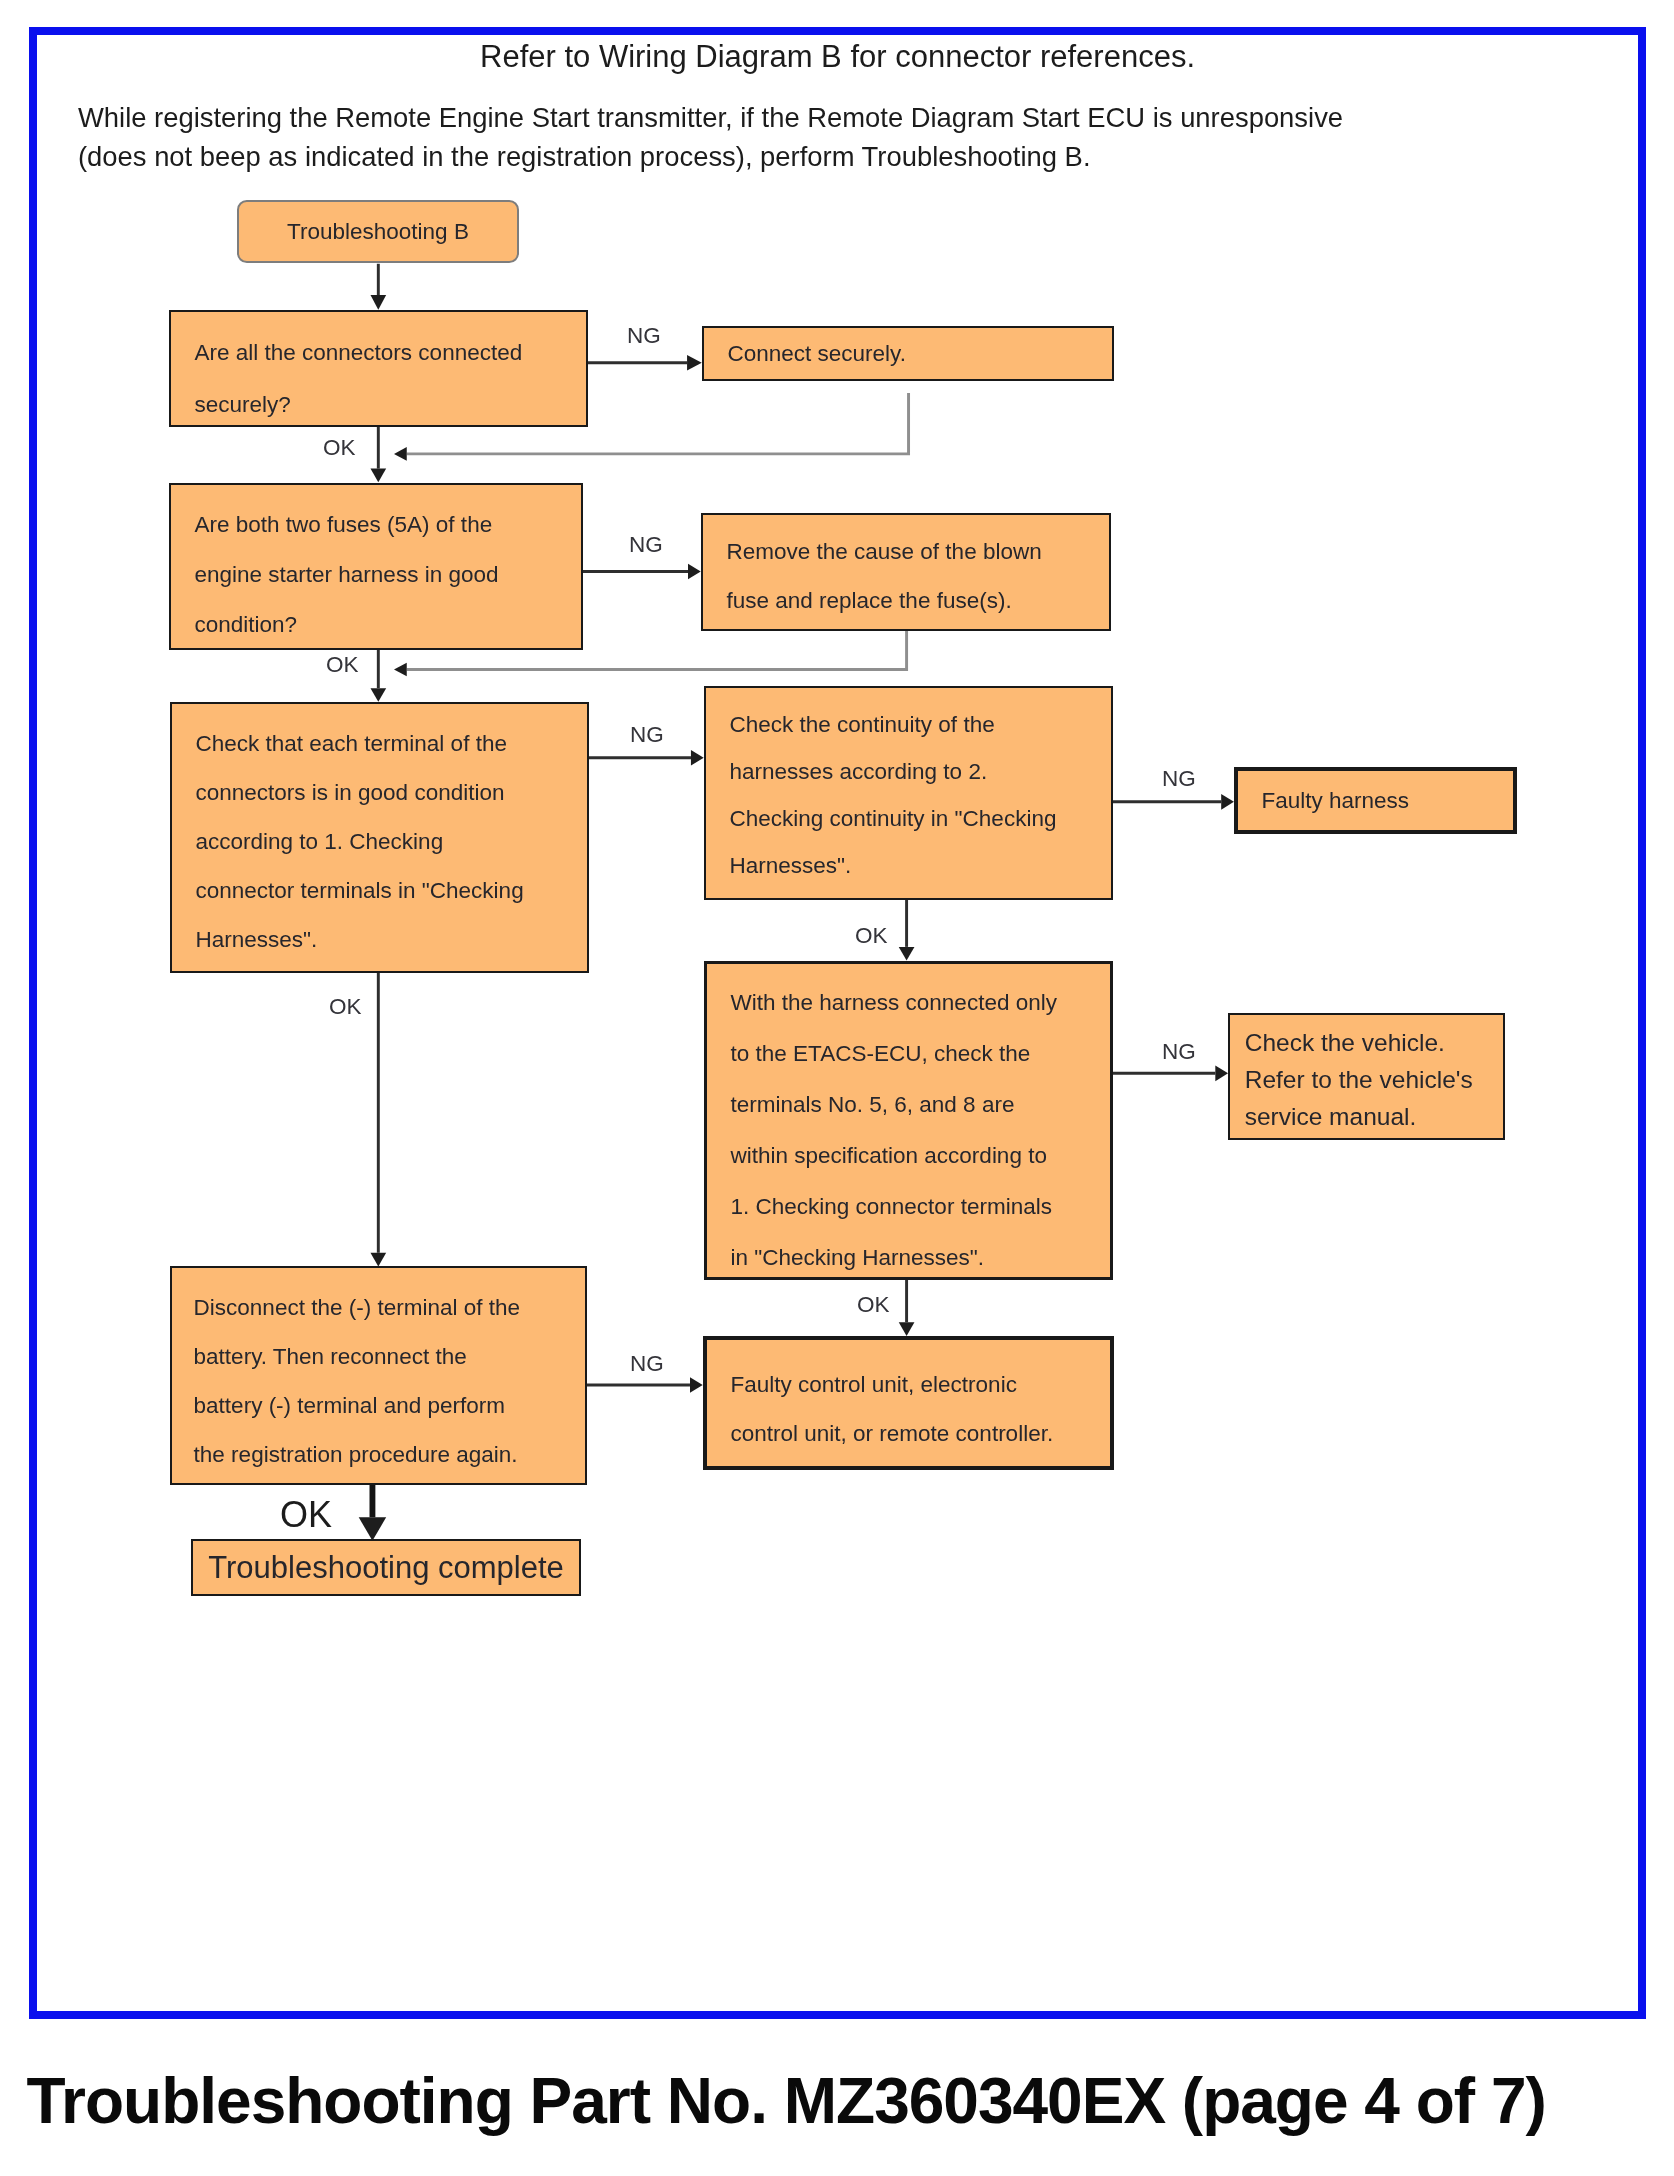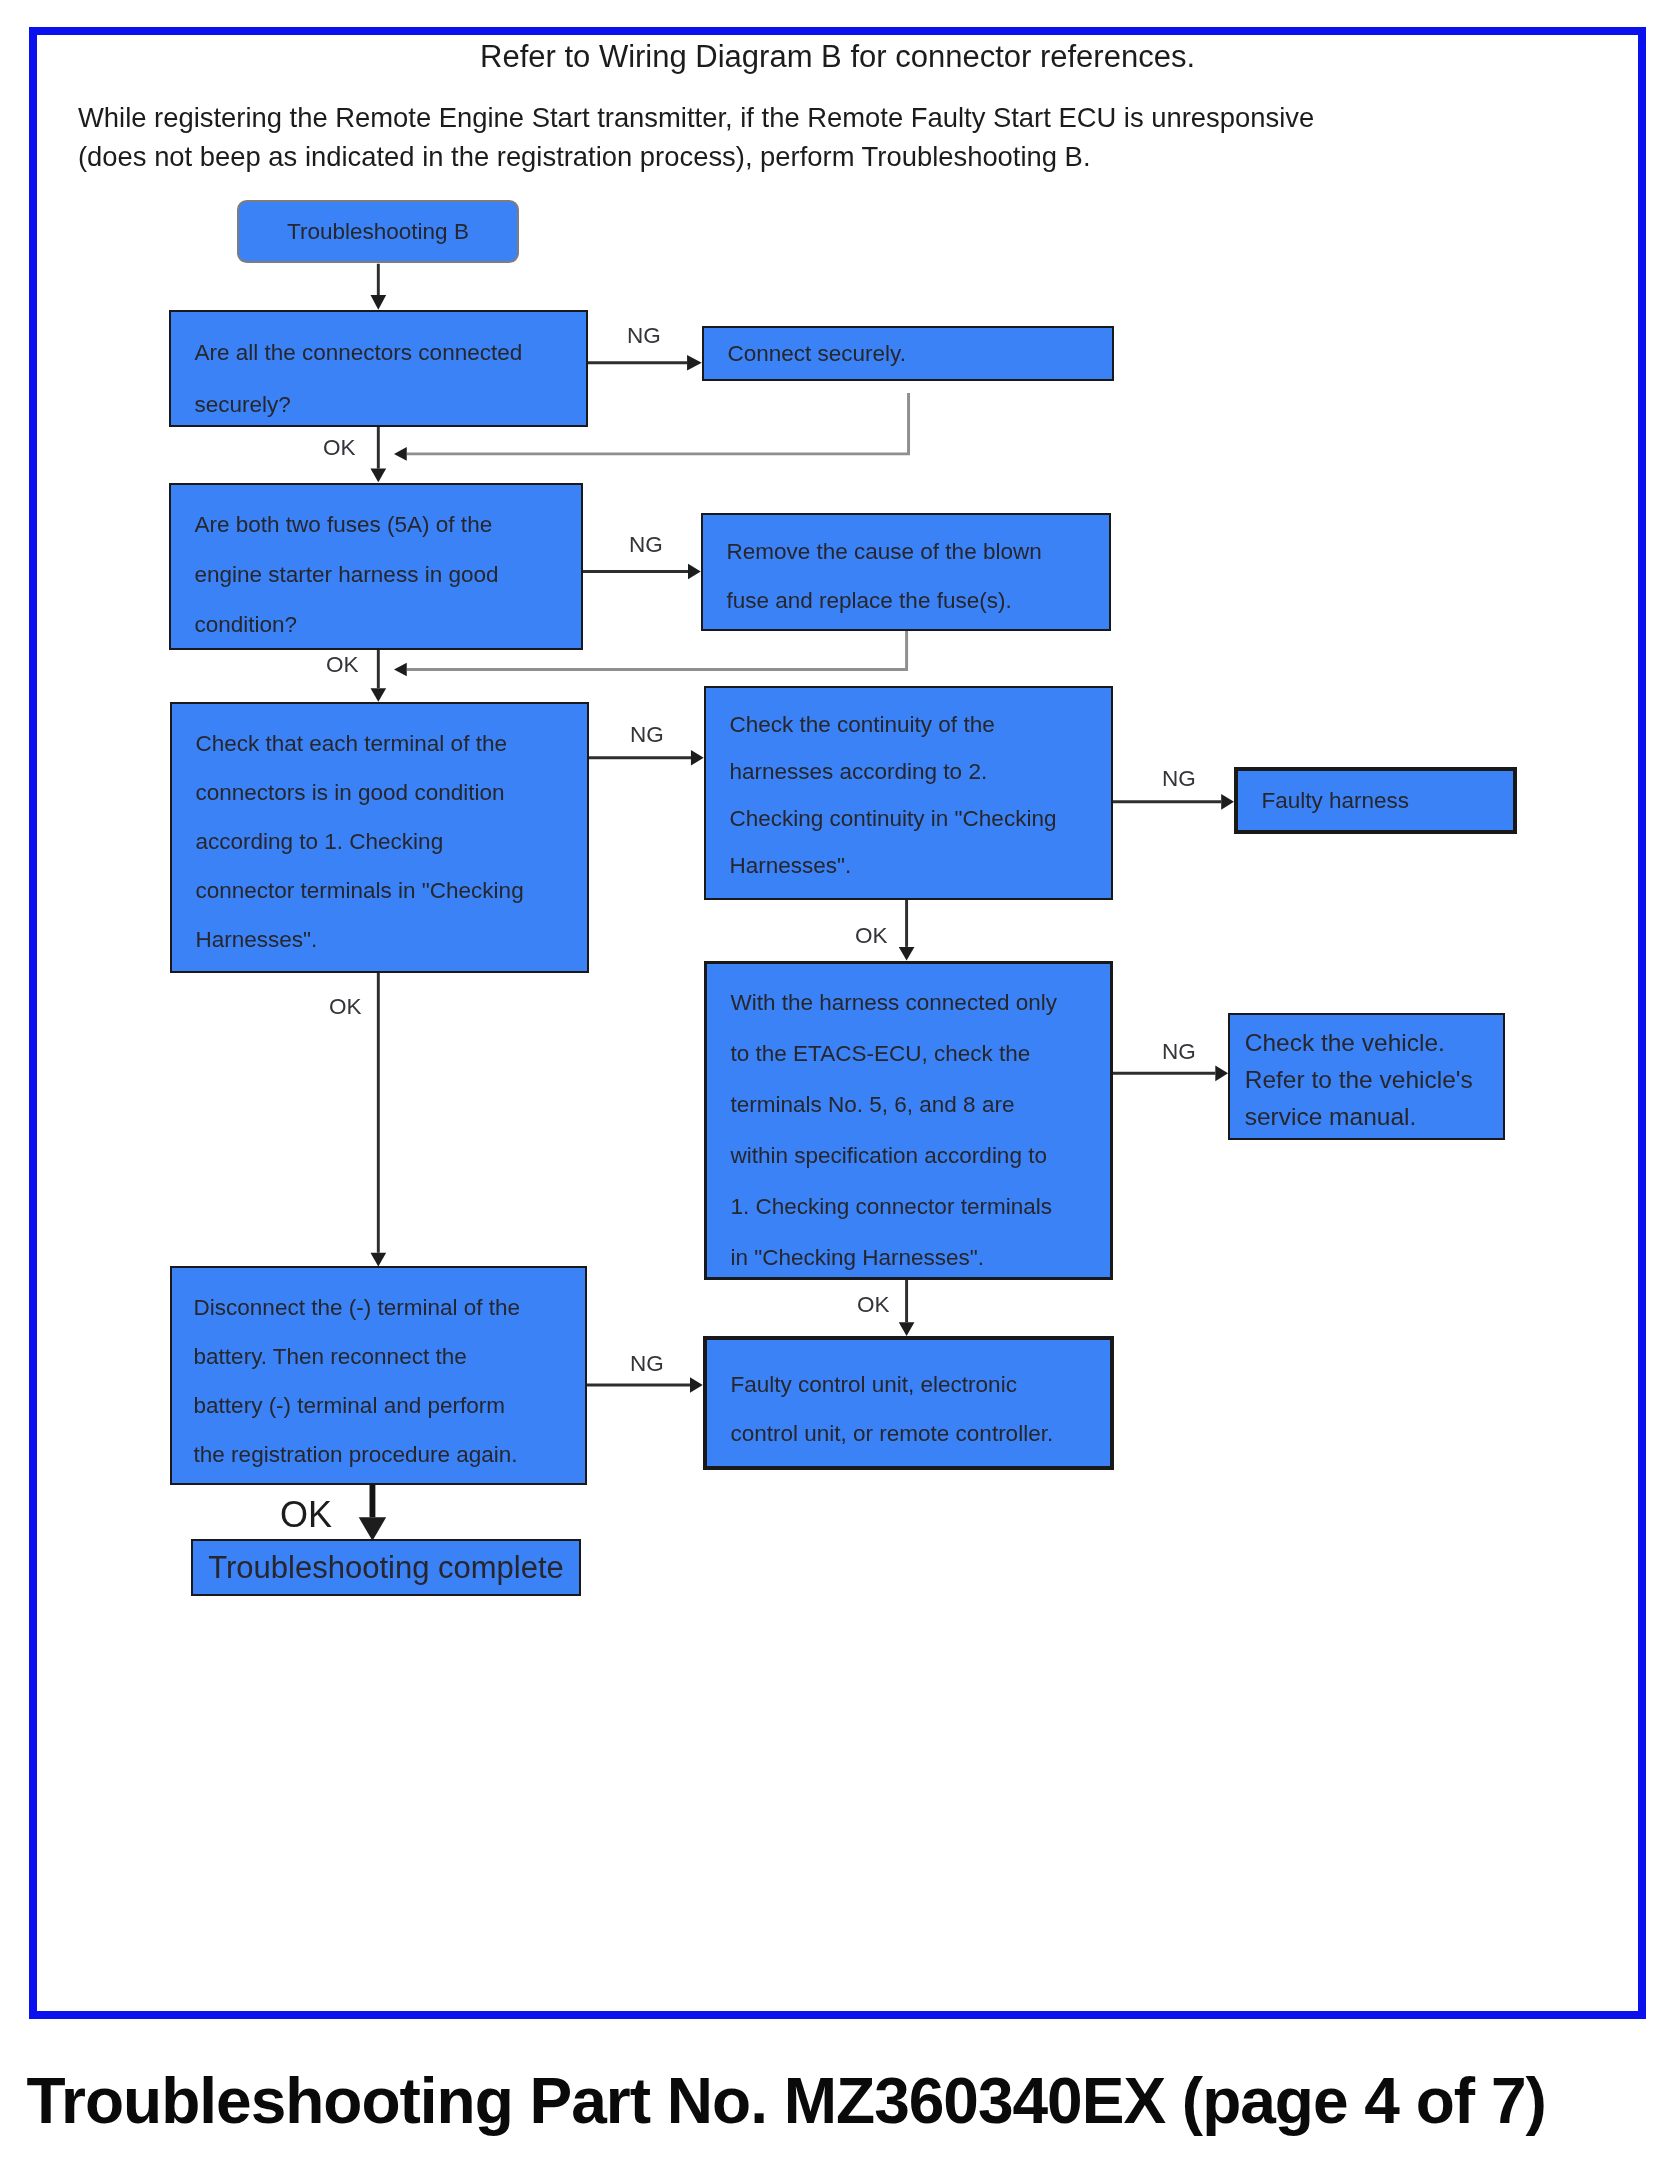--- a/index.html
+++ b/index.html
@@ -2,21 +2,21 @@
 <html><head>
 <meta charset="utf-8">
 <style>
   html,body{margin:0;padding:0;background:#ffffff;}
   body{width:1674px;height:2177px;position:relative;overflow:hidden;
        font-family:"Liberation Sans","DejaVu Sans",sans-serif;color:#222;}
   .abs{position:absolute;box-sizing:border-box;}
   #frame{left:29px;top:26.5px;width:1617px;height:1992px;border:8.8px solid #0a10ee;background:#fff;}
   #title{left:29px;top:39px;width:1617px;text-align:center;font-size:31px;color:#1c1c1c;}
   #intro{left:78px;top:98px;width:1535px;font-size:27.4px;line-height:39px;color:#1c1c1c;white-space:pre-line;}
-  .node{border:2.9px solid #191919;background:#3b82f6;font-size:22.5px;color:#26262c;white-space:pre-line;}
+  .node{border:2.9px solid #191919;background:#fdba74;font-size:22.5px;color:#26262c;white-space:pre-line;}
   .qtext{padding:14.7px 9.8px 0 23.5px;}
   .thick{border-width:4.9px;}
   .vcenter{display:flex;align-items:center;padding-left:23.5px;}
   #node-start{left:237px;top:200px;width:282px;height:63px;border:2px solid #7d7d7d;border-radius:9.8px;
               display:flex;align-items:center;justify-content:center;white-space:nowrap;}
   #node-q1{left:169px;top:310px;width:419px;height:117px;line-height:52px;}
   #node-a1{left:702px;top:326px;width:412px;height:55px;}
   #node-q2{left:169px;top:483px;width:414px;height:167px;line-height:50px;}
   #node-a2{left:701px;top:513px;width:410px;height:118px;line-height:49px;padding-top:11.8px;}
   #node-q3{left:170px;top:702px;width:419px;height:271px;line-height:49px;}
@@ -32,21 +32,21 @@
   .lbl-big{font-size:36px;color:#1c1c1c;}
   #footer{left:26.5px;top:2064px;width:1627px;font-size:64px;font-weight:bold;color:#0a0a0a;letter-spacing:-1px;}
   svg.wires{left:0;top:0;width:1674px;height:2177px;pointer-events:none;}
 </style>
 </head>
 <body>
 
 <div id="frame" class="abs" style="border-color: rgb(10, 16, 238);"></div>
 
 <div id="title" class="abs">Refer to Wiring Diagram B for connector references.</div>
-<div id="intro" class="abs">While registering the Remote Engine Start transmitter, if the Remote Faulty Start ECU is unresponsive
+<div id="intro" class="abs">While registering the Remote Engine Start transmitter, if the Remote Diagram Start ECU is unresponsive
 (does not beep as indicated in the registration process), perform Troubleshooting B.</div>
 
 <svg class="wires abs" viewBox="0 0 1708 2221">
   <g stroke="#2e2e2e" stroke-width="3" fill="none">
     <path d="M386,269 L386,301"></path>
     <path d="M599,370 L701,370"></path>
     <path d="M386,435 L386,478"></path>
     <path d="M594,583 L702,583"></path>
     <path d="M386,663 L386,702"></path>
     <path d="M600,773 L705,773"></path>

